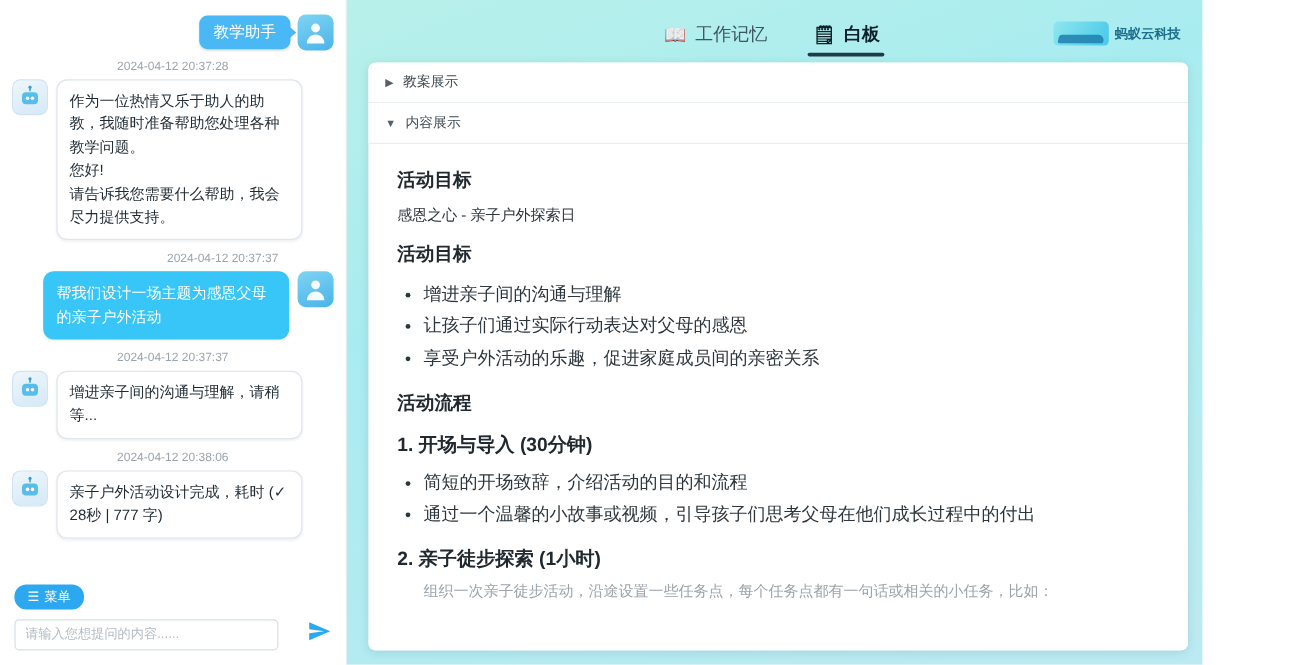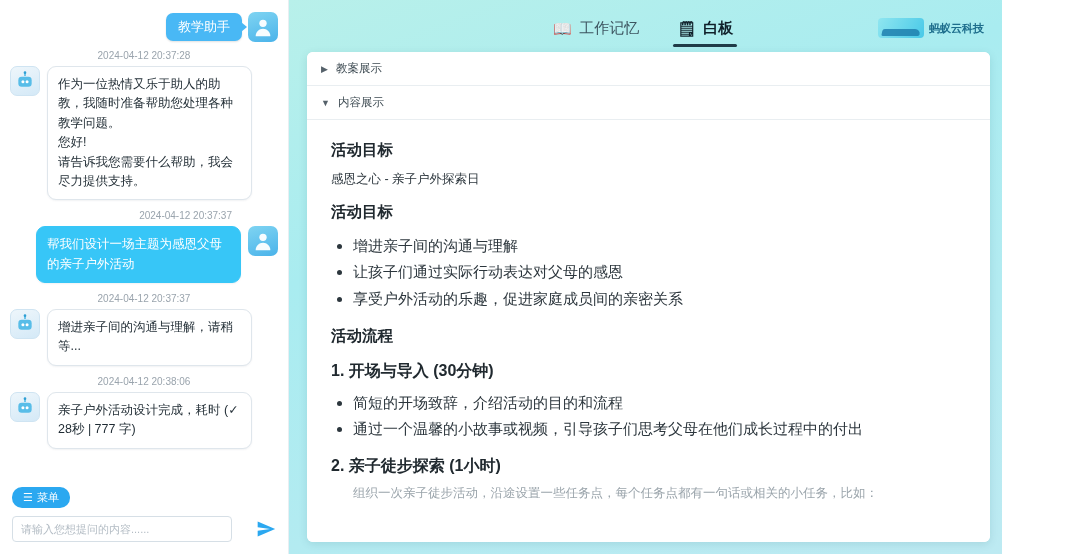--- a/index.html
+++ b/index.html
@@ -115,21 +115,21 @@
     color: #fff;
     font-size: 11px;
     border-radius: 10px;
     padding: 3px 11px;
     margin-bottom: 8px;
     border: none;
     cursor: pointer;
   }
   .input-row {
     display: flex;
-    align-items: flex-end;
+    align-items: flex-start;
     gap: 24px;
   }
   .chat-input {
     flex: 1;
     height: 26px;
     border: 1px solid #d6dfe6;
     border-radius: 4px;
     font-size: 11px;
     padding: 0 8px;
     color: #333;

